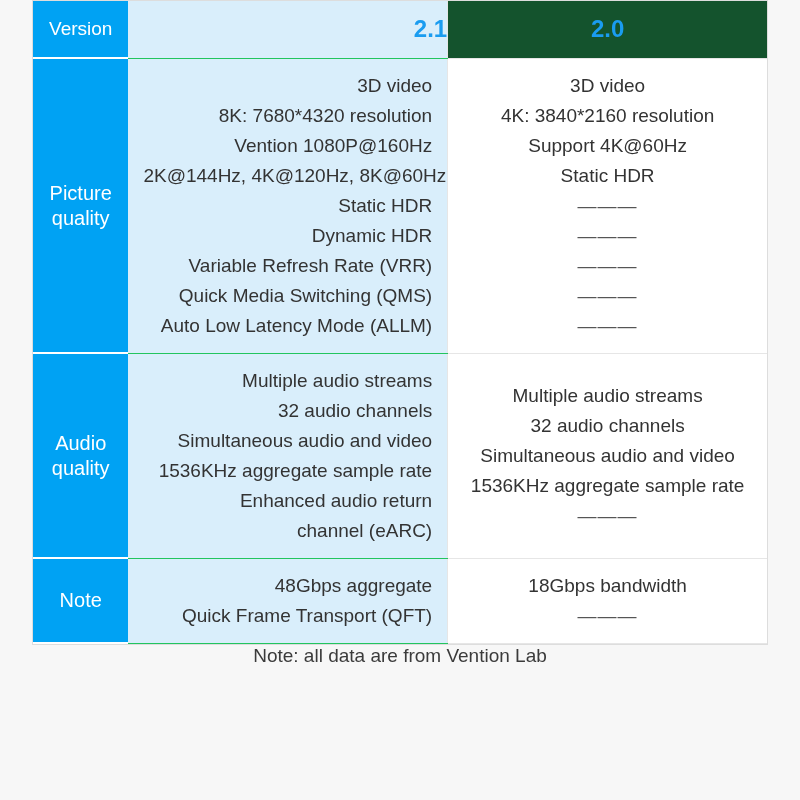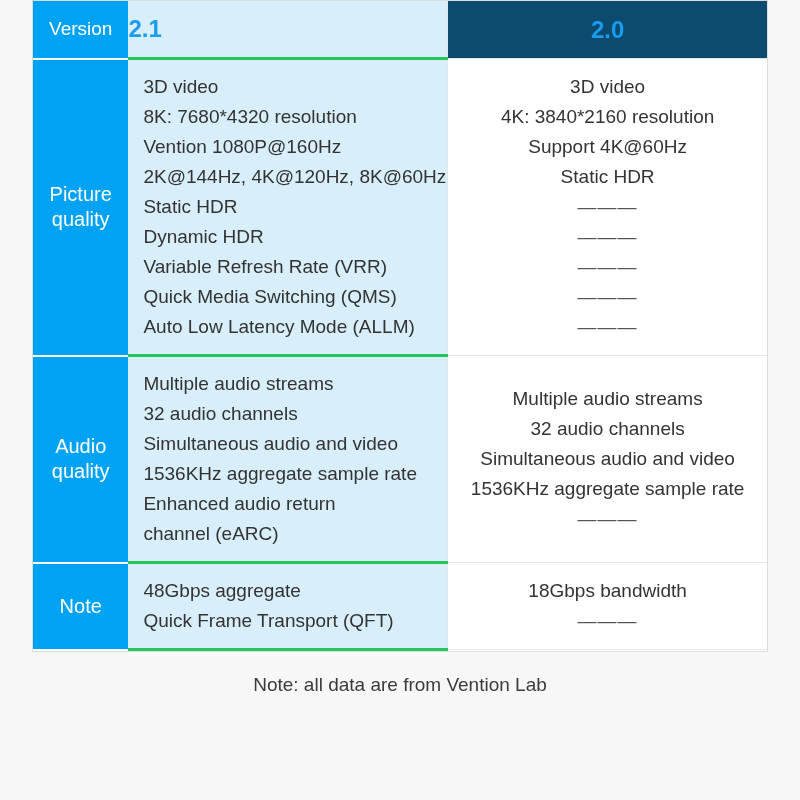--- a/index.html
+++ b/index.html
@@ -56,52 +56,51 @@
     border-bottom: 2px solid #ffffff;
     padding: 6px 2px;
   }
   .label-cell.head {
     font-size: 19px;
     height: 56px;
   }
   .v21-cell {
     background: #d9eefb;
     color: #333333;
-    text-align: left;
-    border-bottom: 3px solid #22c55e;
+    text-align: right;
+    border-bottom: 1px solid #22c55e;
   }
   .v20-cell {
     background: #ffffff;
     color: #333333;
     text-align: center;
     border-bottom: 1px solid #e6e6e6;
     border-left: 1px solid #e6e6e6;
   }
   .ver-head {
     font-size: 24px;
     font-weight: bold;
     color: #1a9cf0;
     height: 56px;
   }
   .v21-cell.ver-head { background: #d9eefb; }
-  .v20-cell.ver-head { background: #0c4a6e; text-align: center; }
+  .v20-cell.ver-head { background: #14532d; text-align: center; }
 
   .lines {
     padding: 12px 15px;
     font-size: 19px;
     line-height: 1.58;
   }
   .lines .ln { white-space: nowrap; }
   .dash { letter-spacing: 1px; color: #555; }
 
   .note {
     text-align: center;
     font-size: 19px;
     color: #3b3b3b;
-    margin-top: 22px;
   }
 </style>
 </head>
 <body>
 
 <div class="page">
 
 
   <div class="table-wrap">
     <table class="cmp">

